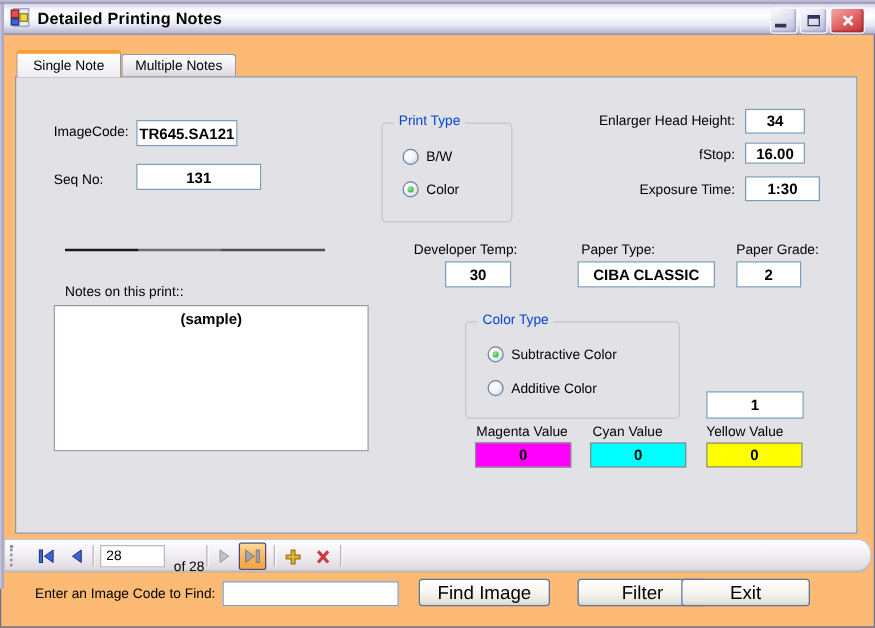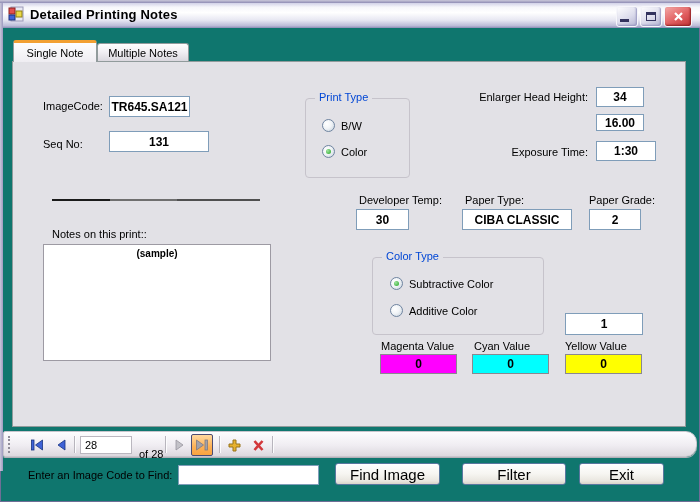--- a/index.html
+++ b/index.html
@@ -1,21 +1,21 @@
 <!DOCTYPE html>
 <html><head>
 <meta charset="utf-8">
 <style>
   * { box-sizing: border-box; margin: 0; padding: 0; }
   html,body { background:#555; }
   body { font-family:"Liberation Sans", sans-serif; font-size:11px; color:#000; }
 
   .window {
     position:relative; width:700px; height:502px;
-    background:#0f766e;
+    background:#fdba74;
     box-shadow: inset 0 0 0 1px #6e6e96;
     overflow:hidden;
   }
   .edge { position:absolute; background:linear-gradient(90deg,#9d9ac0,#cac8da); }
   .edge.left  { left:0;  top:28; width:3px; height:471px; }
   .edge.right { left:697;top:28; width:3px; height:471px; background:linear-gradient(90deg,#cac8da,#9d9ac0);}
   .edge.bottom{ left:0;  top:499; width:700px; height:3px; background:linear-gradient(180deg,#cac8da,#8f8cb4);}
 
   
   .titlebar {
@@ -89,23 +89,23 @@
     content:""; position:absolute; left:3px; top:3px; width:5px; height:5px;
     border-radius:50%;
     background:radial-gradient(circle at 35% 35%, #9fe49f, #23a523);
   }
   .radio-lbl { position:absolute; font-size:11px; z-index:5; }
 
   .hline { position:absolute; left:52px; top:199px; width:208px; height:2px; z-index:4;
     background:linear-gradient(90deg,#1a1a1a 0 28%,#6f6f6f 28% 60%,#4f4f4f 60% 100%); }
 
   .notesbox {
-    position:absolute; left:43px; top:244px; width:228px; height:117px;
+    position:absolute; left:43px; top:244px; width:252px; height:117px;
     background:#fff; border:1px solid #9d9aa3; z-index:4;
-    text-align:center; font-weight:bold; font-size:10px; padding-top:3px;
+    text-align:center; font-weight:bold; font-size:12px; padding-top:3px;
   }
 
   .chanbox {
     position:absolute; width:77px; height:20px; border:1px solid #8a8890; z-index:4;
     display:flex; align-items:center; justify-content:center;
     font-weight:bold; font-size:12px;
   }
   .chanbox.magenta { background:#FF00FF; }
   .chanbox.cyan    { background:#00FFFF; }
   .chanbox.yellow  { background:#FFFF00; }
@@ -198,26 +198,27 @@
     <span class="gb-title">Print Type</span>
   </div>
   <div class="radio" style="left:322px; top:119px;"></div>
   <div class="radio-lbl" style="left:341px; top:120px;">B/W</div>
   <div class="radio selected" style="left:322px; top:145px;"></div>
   <div class="radio-lbl" style="left:341px; top:146px;">Color</div>
 
   <div class="lbl r" style="left:420px; top:91px; width:168px;">Enlarger Head Height:</div>
   <div class="tbox" style="left:596px; top:87px; width:48px; height:20px;">34</div>
 
+  <div class="lbl r" style="left:420px; top:118px; width:168px;">fStop:</div>
   <div class="tbox" style="left:596px; top:114px; width:48px; height:17px;">16.00</div>
 
   <div class="lbl r" style="left:420px; top:146px; width:168px;">Exposure Time:</div>
   <div class="tbox" style="left:596px; top:141px; width:60px; height:20px;">1:30</div>
 
-  <div class="lbl" style="left:359px; top:194px;">Developer Temp:</div>
+  <div class="lbl" style="left:331px; top:194px;">Developer Temp:</div>
   <div class="tbox" style="left:356px; top:209px; width:53px; height:21px;">30</div>
 
   <div class="lbl" style="left:465px; top:194px;">Paper Type:</div>
   <div class="tbox" style="left:462px; top:209px; width:110px; height:21px;">CIBA CLASSIC</div>
 
   <div class="lbl" style="left:589px; top:194px;">Paper Grade:</div>
   <div class="tbox" style="left:589px; top:209px; width:52px; height:21px;">2</div>
 
   <div class="hline"></div>
 
@@ -288,15 +289,15 @@
       </svg>
     </button>
     <div class="nav-sep" style="left:268px;"></div>
   </div>
 
   <div class="lbl" style="left:28px; top:469px; z-index:6;">Enter an Image Code to Find:</div>
   <input class="find-input" value="" style="">
 
   <button class="btn" style="left:335px; top:463px; width:105px;">Find Image</button>
   <button class="btn" style="left:462px; top:463px; width:104px;">Filter</button>
-  <button class="btn" style="left:579px; top:463px; width:85px;">Exit</button>
+  <button class="btn" style="left:545px; top:463px; width:103px;">Exit</button>
 
 </div>
 
 </body></html>

